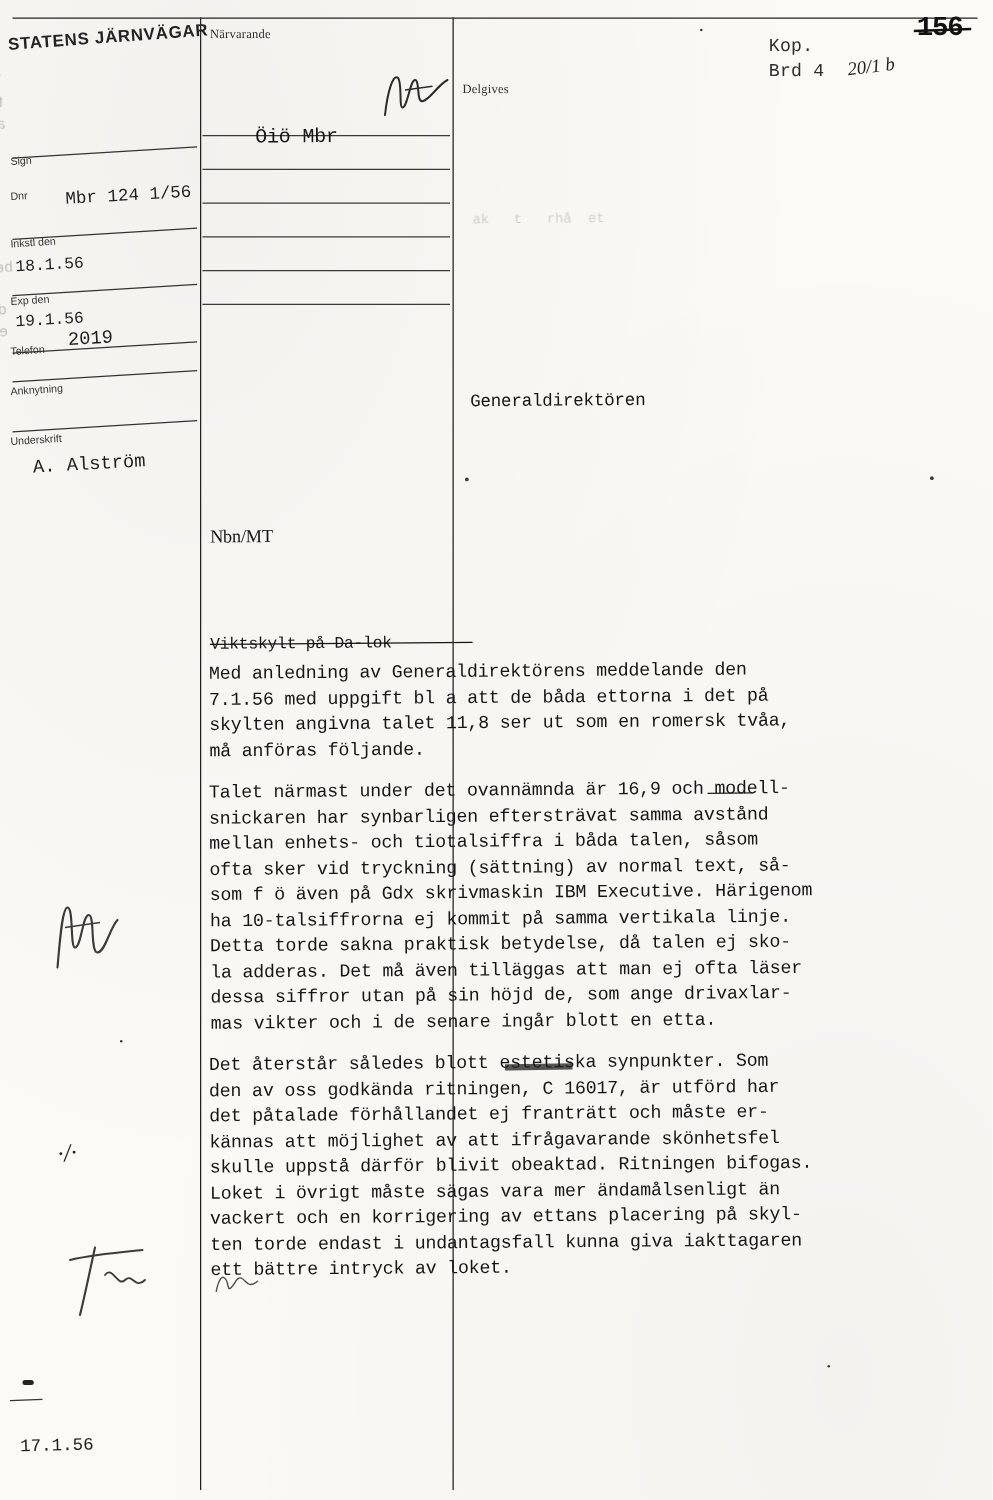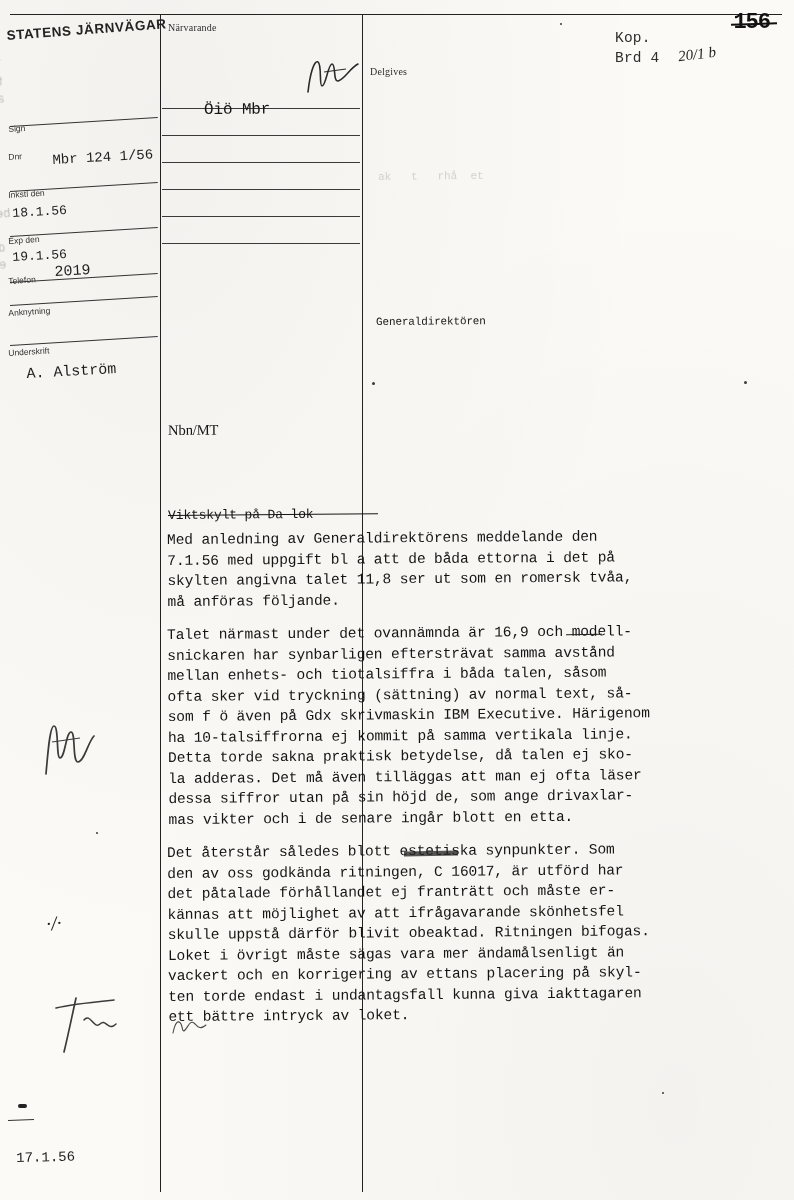--- a/index.html
+++ b/index.html
@@ -199,21 +199,21 @@
   <div class="form-value" style="left:26px; top:366px; font-size:15px;">A. Alström</div>
   <div class="form-value" style="left:16px; top:1150px; font-size:14px; transform:rotate(-1.4deg);">17.1.56</div>
 
   <div class="typed" style="left:204px; top:76px; font-size:16px;margin-top:24px;">Öiö Mbr</div>
 
   <svg class="sig" style="left:302px; top:52px;" width="60" height="46" viewBox="0 0 60 46">
     <path d="M6 40 C8 22, 12 8, 16 10 C20 12, 17 34, 20 34 C24 34, 26 12, 30 12 C34 12, 31 30, 36 29 C42 28, 48 16, 56 12" fill="none" stroke="#2b2b2b" stroke-width="1.6" stroke-linecap="round"></path>
     <path d="M22 20 L44 17" fill="none" stroke="#2b2b2b" stroke-width="1.2"></path>
   </svg>
 
-  <div class="typed" style="left:376px; top:312px; font-size:11px;">Generaldirektören</div>
+  <div class="typed" style="left:376px; top:312px; font-size:14px;">Generaldirektören</div>
 
   <div class="typed" style="left:168px; top:420px;font-family:Liberation Serif, serif;">Nbn/MT</div>
 
   <div class="typed" style="left:168px; top:506px; font-size:13px;">Viktskylt på Da-lok</div>
   <div class="title-underline" style="left:168px; top:515px; width:210px; transform:rotate(-0.45deg); transform-origin:left top;"></div>
 
   <div class="typed" style="left:167px; top:530px; width:600px;">Med anledning av Generaldirektörens meddelande den
 7.1.56 med uppgift bl a att de båda ettorna i det på
 skylten angivna talet 11,8 ser ut som en romersk tvåa,
 må anföras följande.</div>

